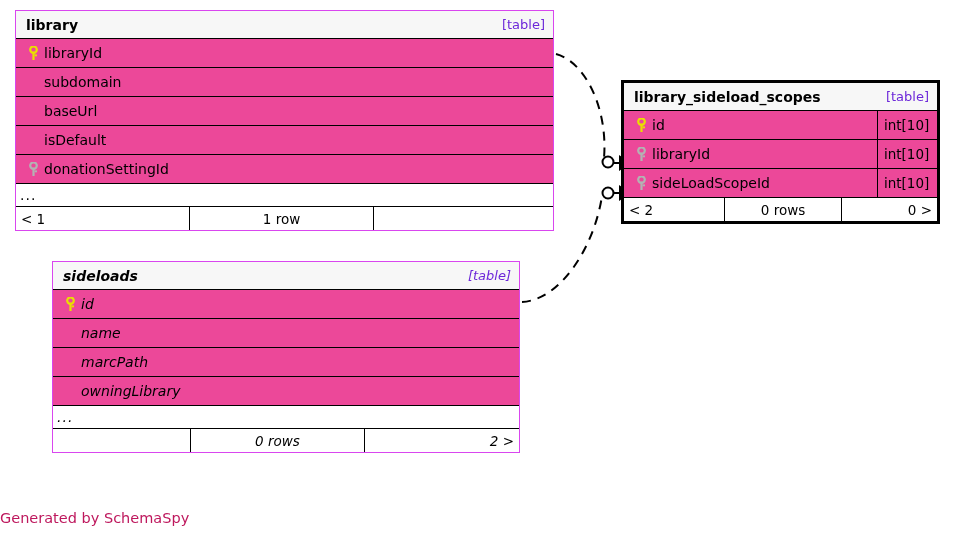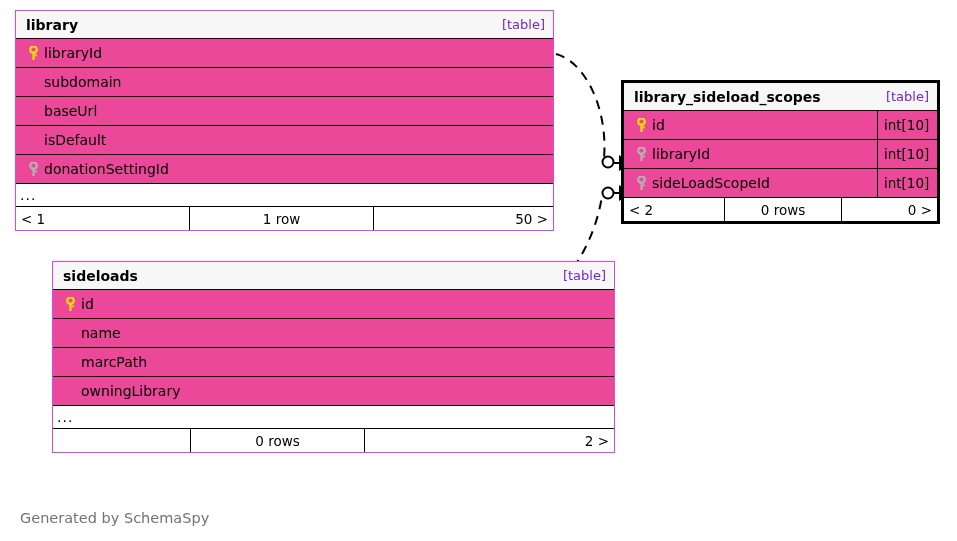--- a/index.html
+++ b/index.html
@@ -159,33 +159,34 @@
     width: 319px;
   }
   #tbl-scopes .col-type { flex: 0 0 60px; }
   #tbl-scopes .footer-cell.left  { flex: 0 0 100px; }
   #tbl-scopes .footer-cell.mid   { flex: 0 0 118px; }
   #tbl-scopes .footer-cell.right { flex: 1 1 auto; }
 
   #tbl-sideloads {
     left: 52px;
     top: 261px;
-    width: 563px;
+    width: 468px;
+    font-style: italic;
   }
   #tbl-sideloads .footer-cell.left  { flex: 0 0 137px; }
   #tbl-sideloads .footer-cell.mid   { flex: 0 0 175px; }
   #tbl-sideloads .footer-cell.right { flex: 1 1 auto; }
 
   
   #caption {
     position: absolute;
-    left: 20px;
+    left: 0;
     top: 510px;
     font-size: 14.5px;
-    color: #737373;
+    color: #be185d;
     white-space: nowrap;
   }
 </style>
 </head>
 <body>
 
 <div id="canvas">
 
   <svg class="edges" viewBox="0 0 957 541" width="957" height="541">
 
@@ -255,21 +256,20 @@
         </span>
         <span class="col-name">donationSettingId</span>
       </div>
     </div>
 
     <div class="ellipsis-row">...</div>
 
     <div class="footer-row">
       <div class="footer-cell left">&lt; 1</div>
       <div class="footer-cell mid">1 row</div>
-      <div class="footer-cell right">50 &gt;</div>
     </div>
   </div>
 
   <div class="table-box focused" id="tbl-scopes">
     <div class="tbl-header">
       <span class="tbl-name">library_sideload_scopes</span>
       <span class="tbl-kind">[table]</span>
     </div>
 
     <div class="col-row">

